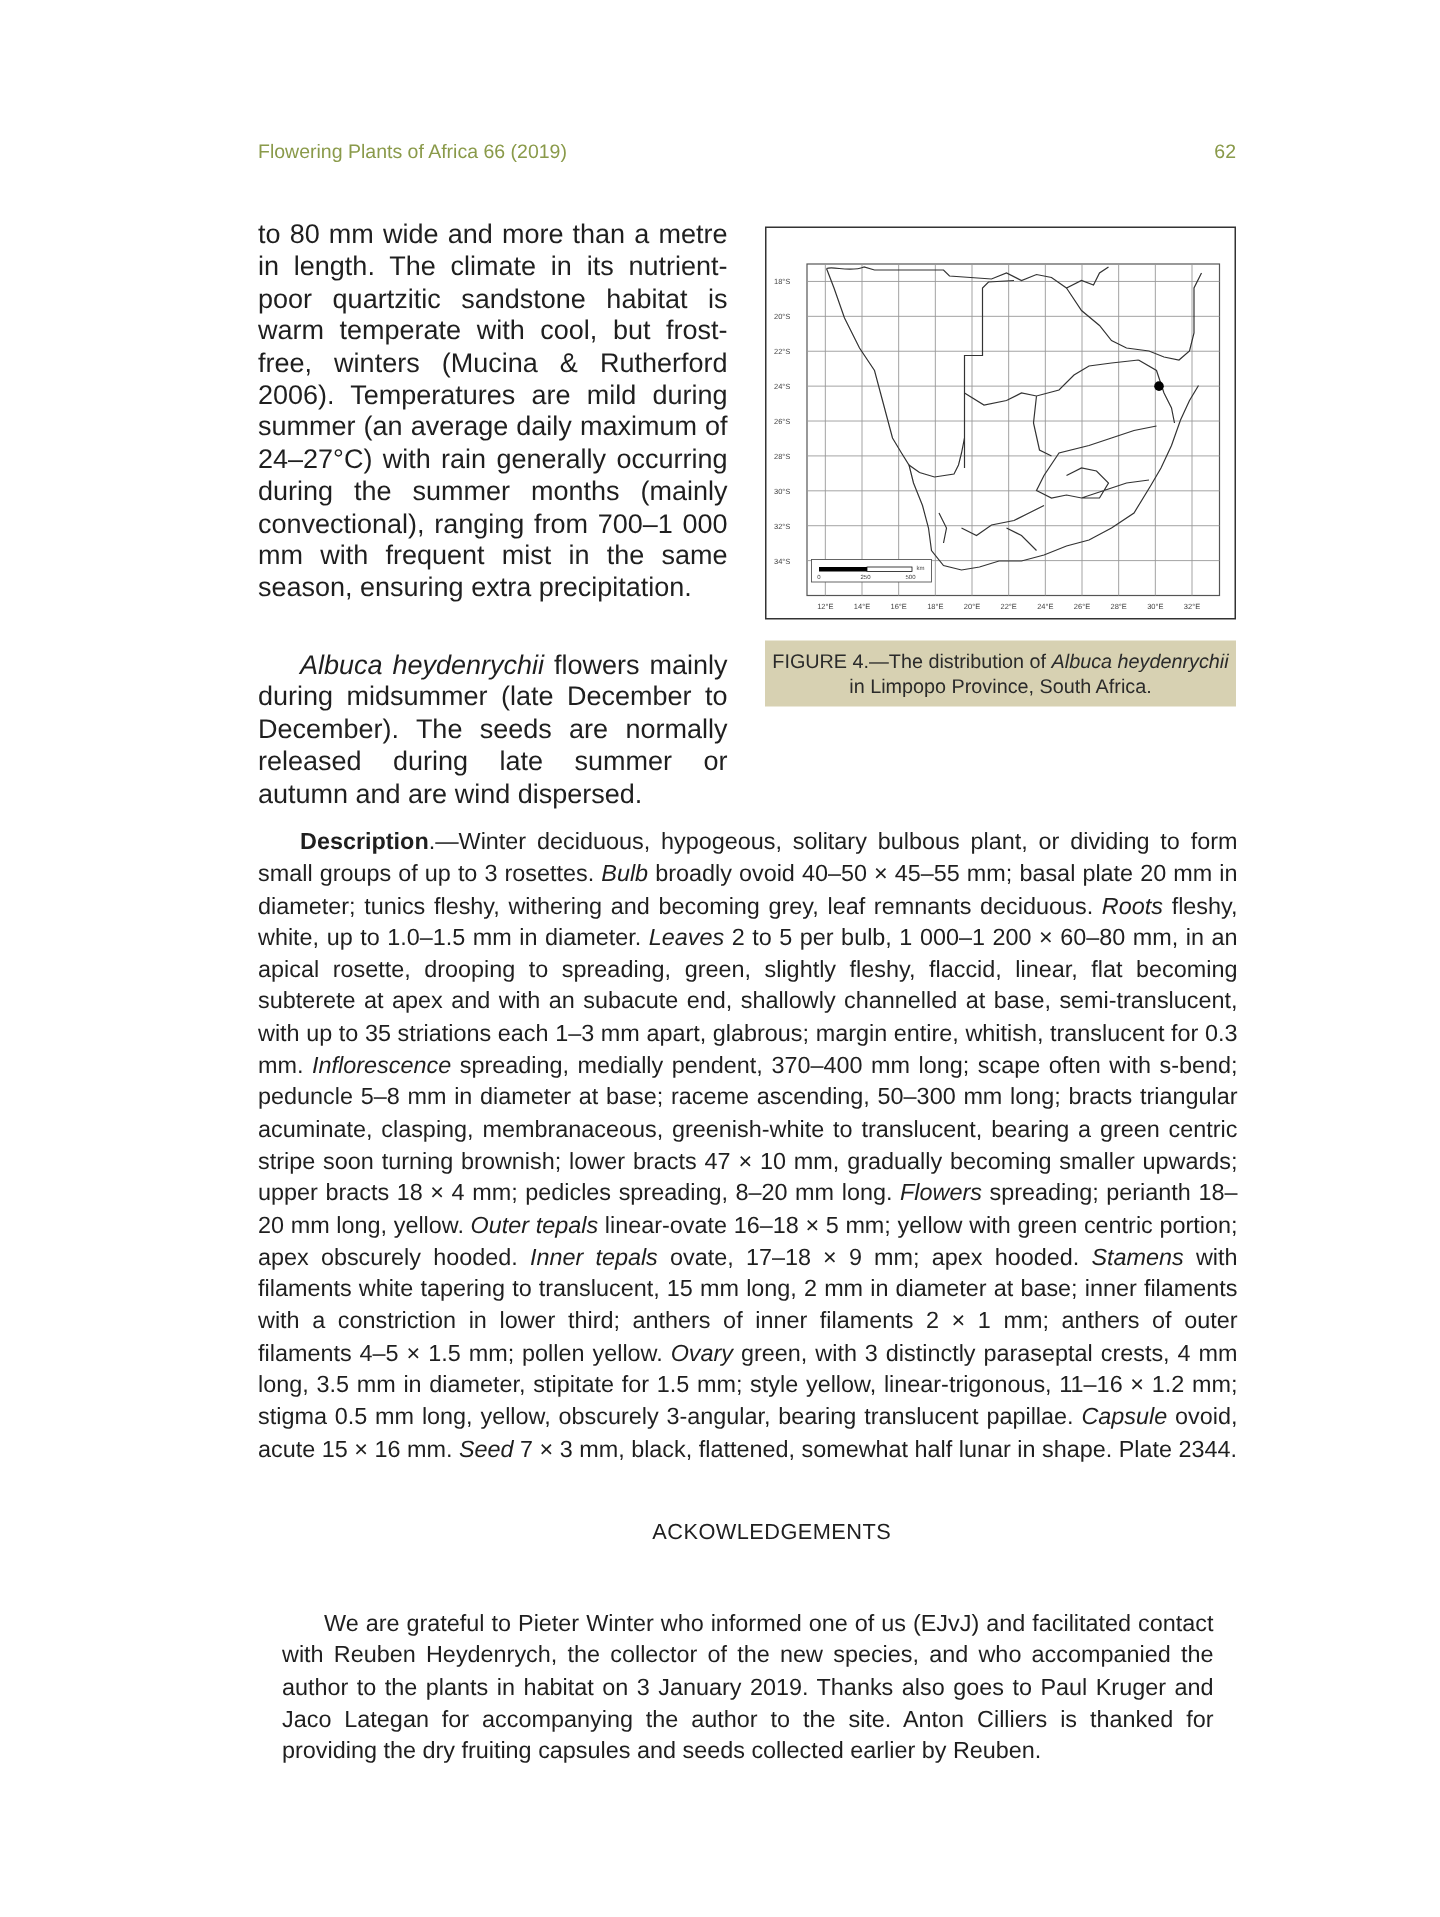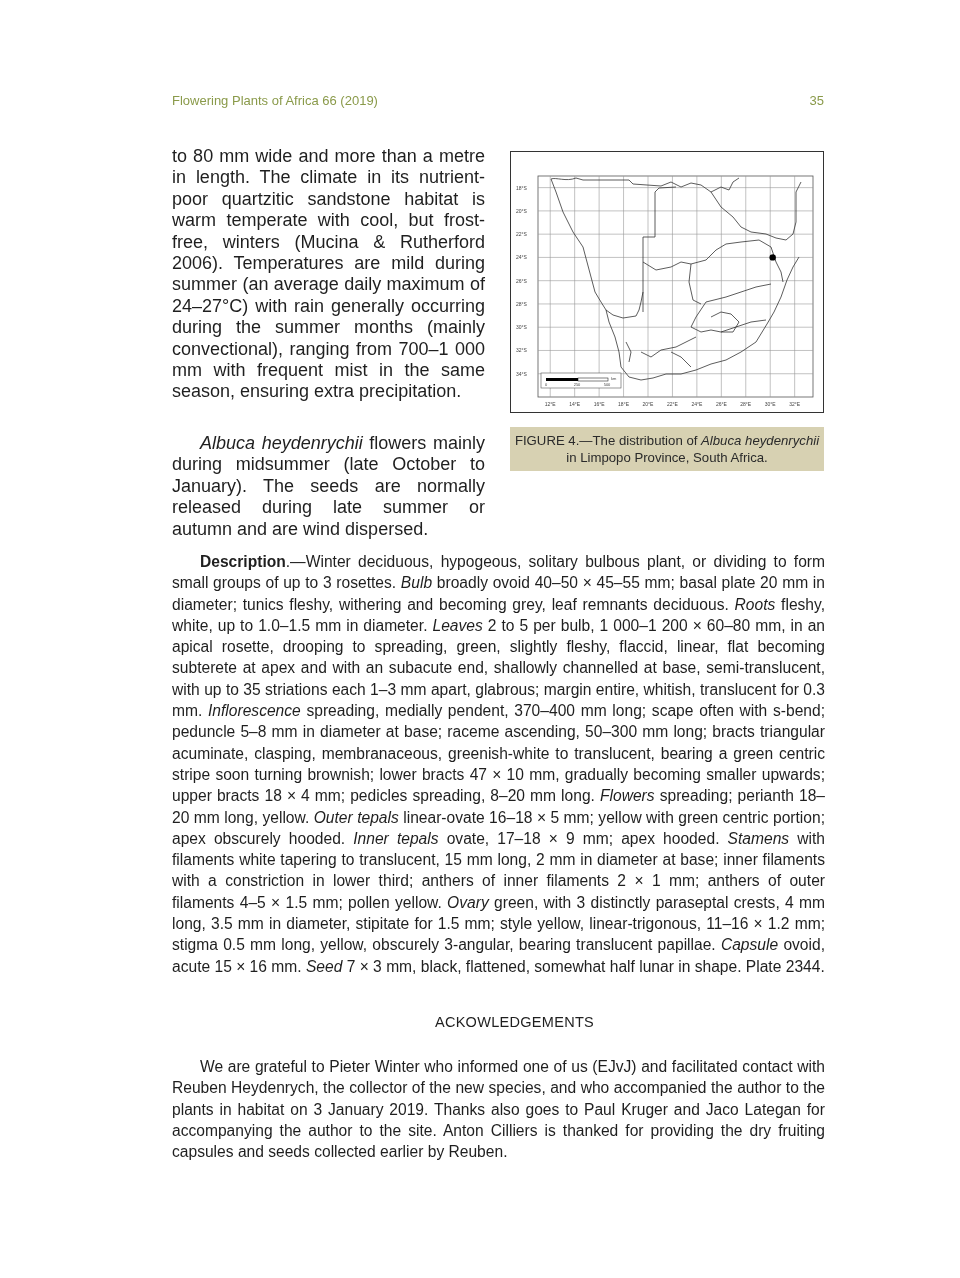--- a/index.html
+++ b/index.html
@@ -15,36 +15,36 @@
   .map-frame { width: 312px; height: 260px; border: 1px solid #333; background: #fff; }
   .caption { margin-top: 14px; background: #d7d1b2; padding: 5px 4px; font-size: 13.2px;
              line-height: 17px; text-align: center; color: #2a2a2a; }
   .full { position: absolute; left: 172px; width: 653px; font-size: 15.6px; line-height: 21.3px;
           text-align: justify; }
   .desc { top: 551px; }
   .desc p { margin: 0; text-indent: 28px; }
   .ack-title { position: absolute; top: 1014px; left: 188px; width: 653px; text-align: center;
                font-size: 14.5px; letter-spacing: 0.3px; }
   .ack { top: 1056px; }
-  .ack p { margin: 0; text-indent: 28px; }
+  .ack p { margin: 16px; text-indent: 28px; }
   b { font-weight: bold; }
   i { font-style: italic; }
   svg text { font-family: "Liberation Sans", sans-serif; }
 </style>
 </head>
 <body>
 
 <div class="header">
   <span>Flowering Plants of Africa 66 (2019)</span>
-  <span>35</span>
+  <span>62</span>
 </div>
 
 <div class="col-left">
   <p>to 80 mm wide and more than a metre in length. The climate in its nutrient-poor quartzitic sandstone habitat is warm temperate with cool, but frost-free, winters (Mucina &amp; Rutherford 2006). Temperatures are mild during summer (an average daily maximum of 24–27°C) with rain generally occurring during the summer months (mainly convectional), ranging from 700–1 000 mm with frequent mist in the same season, ensuring extra precipitation.</p>
-  <p class="second"><i>Albuca heydenrychii</i><span> flowers mainly during midsummer (late October to January). The seeds are normally released during late summer or autumn and are wind dispersed.</span></p>
+  <p class="second"><i>Albuca heydenrychii</i><span> flowers mainly during midsummer (late December to December). The seeds are normally released during late summer or autumn and are wind dispersed.</span></p>
 </div>
 
 <div class="figure">
   <div class="map-frame">
     <svg id="map-svg" width="312" height="260" viewBox="0 0 312 260">
       <g id="grid">
           <rect x="27" y="24" width="275" height="221" fill="none" stroke="#555" stroke-width="0.8"></rect>
           <line x1="27" x2="302" y1="35.631578947368425" y2="35.631578947368425" stroke="#999" stroke-width="0.6"></line>
           <line x1="27" x2="302" y1="58.89473684210526" y2="58.89473684210526" stroke="#999" stroke-width="0.6"></line>
           <line x1="27" x2="302" y1="82.15789473684211" y2="82.15789473684211" stroke="#999" stroke-width="0.6"></line>

